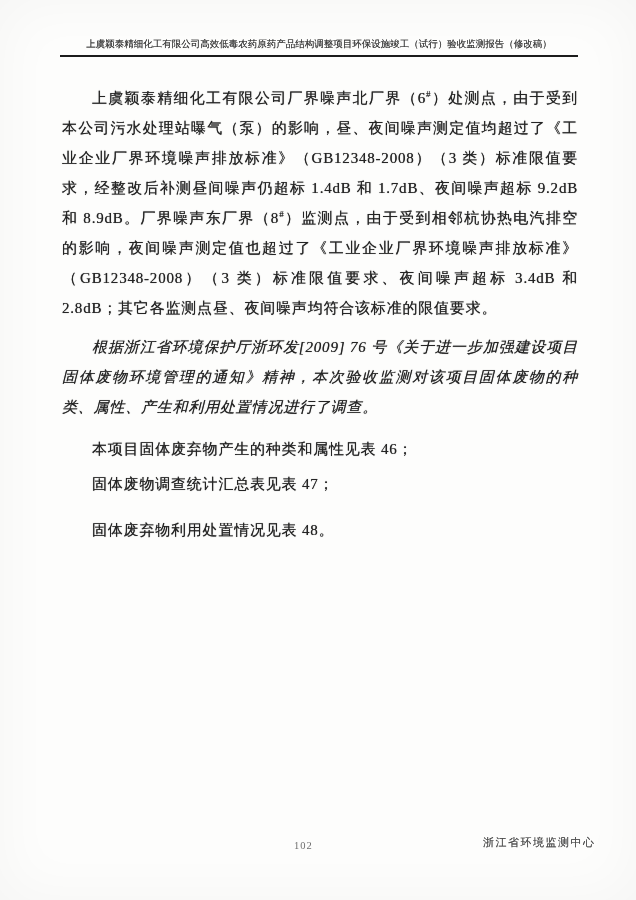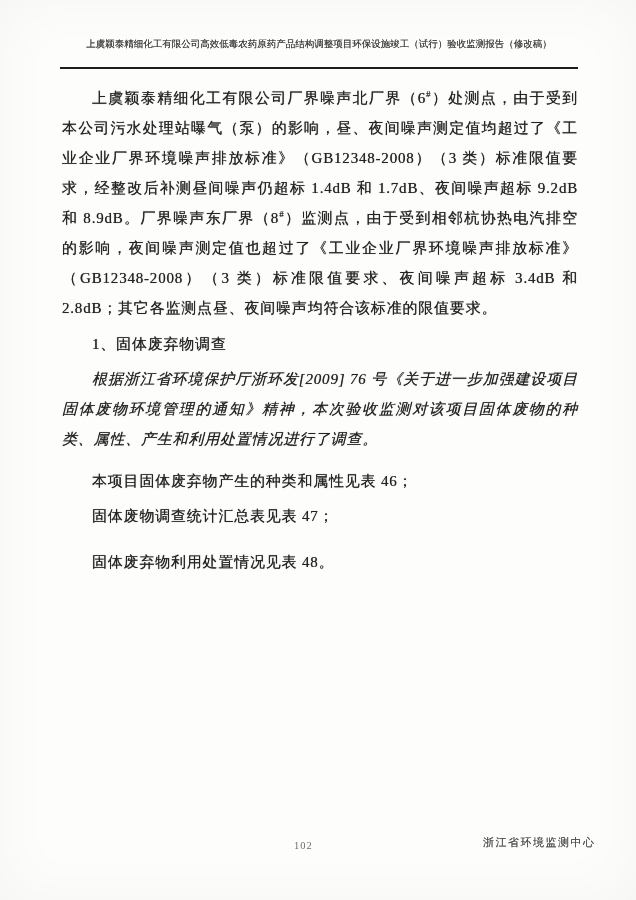--- a/index.html
+++ b/index.html
@@ -19,21 +19,21 @@
     color: #2b2b2b;
   }
   
   .running-header {
     position: absolute;
     top: 38px;
     left: 60px;
     width: 518px;
     text-align: center;
     border-bottom: 2px solid #1c1c1c;
-    padding-bottom: 16px;
+    padding-bottom: 4px;
   }
   .running-header .header-text {
     font-size: 9.5px;
     letter-spacing: 0;
     color: #3a3a3a;
     white-space: nowrap;
     text-shadow: 0 0 0.6px rgba(50,50,50,0.75);
   }
   
   .doc-body {
@@ -101,21 +101,20 @@
 
   <header class="running-header">
     <div class="header-text">上虞颖泰精细化工有限公司高效低毒农药原药产品结构调整项目环保设施竣工（试行）验收监测报告（修改稿）</div>
   </header>
 
   <main class="doc-body">
 
     <p class="para-noise"><span>上虞颖泰精细化工有限公司厂界噪声北厂界（6</span><sup class="hash">#</sup><span>）处测点，由于受到本公司污水处理站曝气（泵）的影响，昼、夜间噪声测定值均超过了《工业企业厂界环境噪声排放标准》（GB12348-2008）（3 类）标准限值要求，经整改后补测昼间噪声仍超标 1.4dB 和 1.7dB、夜间噪声超标 9.2dB 和 8.9dB。厂界噪声东厂界（8</span><sup class="hash">#</sup><span>）监测点，由于受到相邻杭协热电汽排空的影响，夜间噪声测定值也超过了《工业企业厂界环境噪声排放标准》（GB12348-2008）（3 类）标准限值要求、夜间噪声超标 3.4dB 和 2.8dB；其它各监测点昼、夜间噪声均符合该标准的限值要求。</span></p>
 
 
-    <p class="sub-heading">1、固体废弃物调查</p>
 
     <p class="para-survey">根据浙江省环境保护厅浙环发[2009] 76 号《关于进一步加强建设项目固体废物环境管理的通知》精神，本次验收监测对该项目固体废物的种类、属性、产生和利用处置情况进行了调查。</p>
 
     <p class="ref-line-46">本项目固体废弃物产生的种类和属性见表 46；</p>
 
     <p class="ref-line-47">固体废物调查统计汇总表见表 47；</p>
 
     <p class="ref-line-48">固体废弃物利用处置情况见表 48。</p>
 
 

